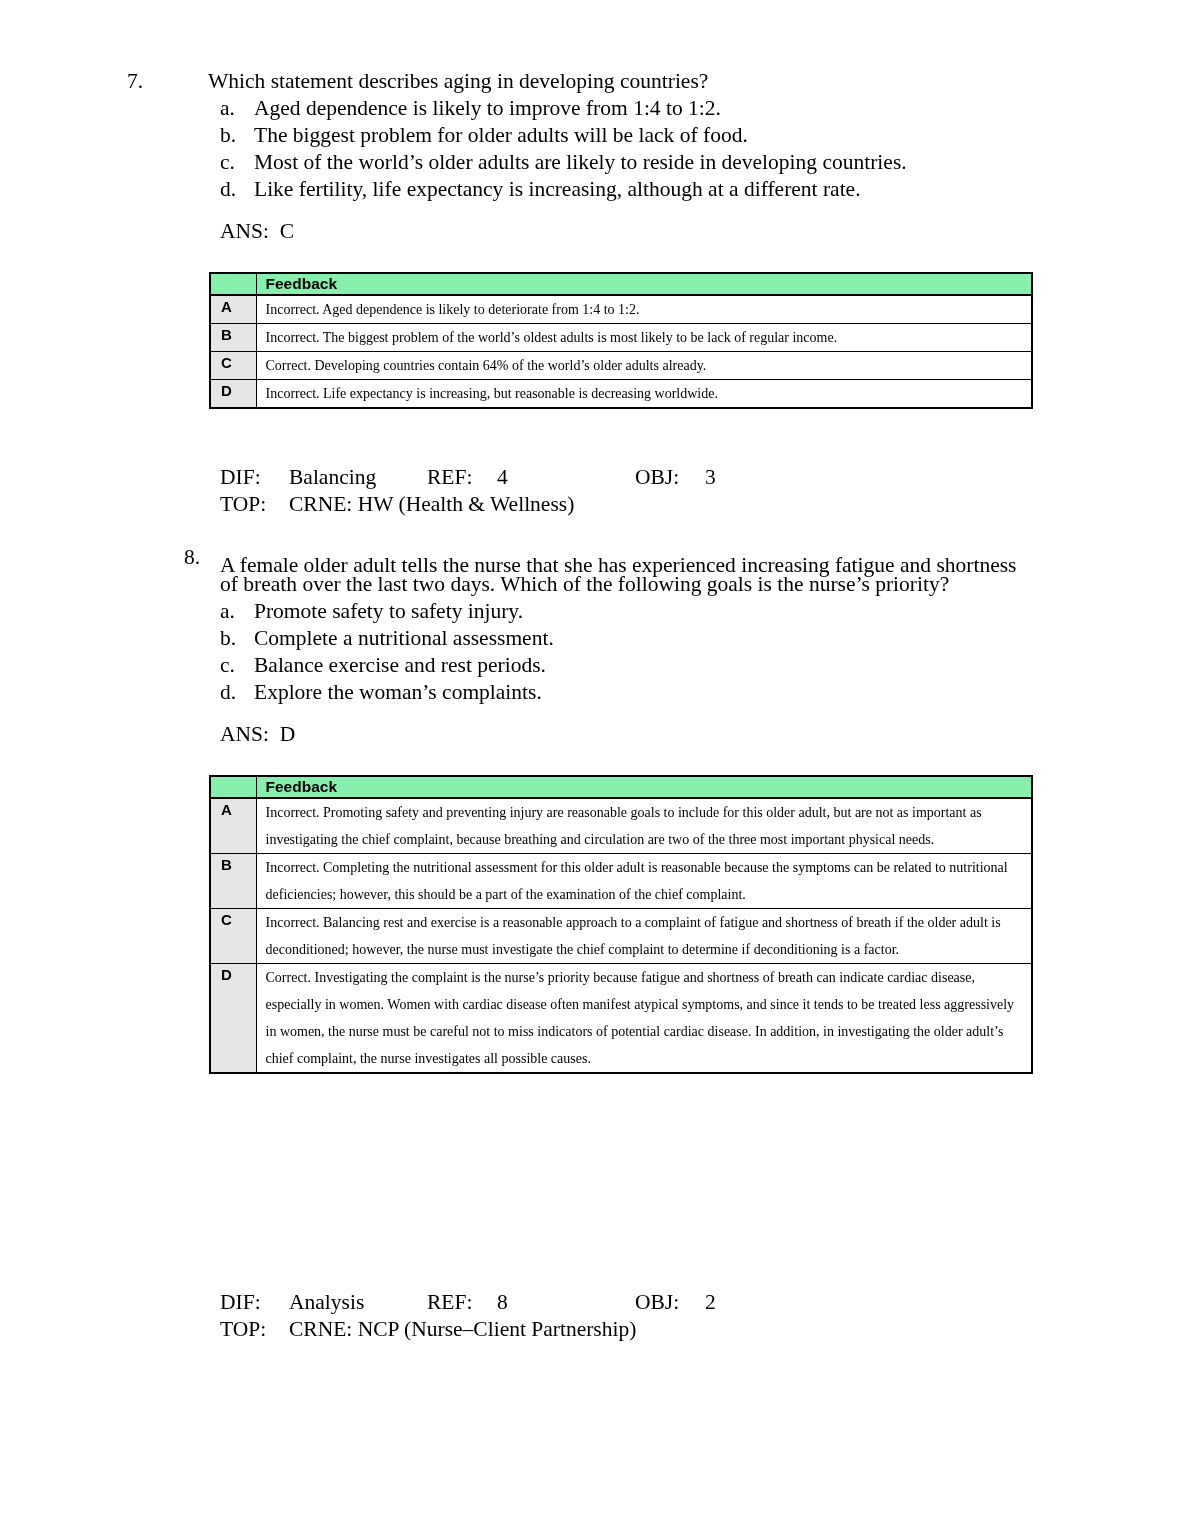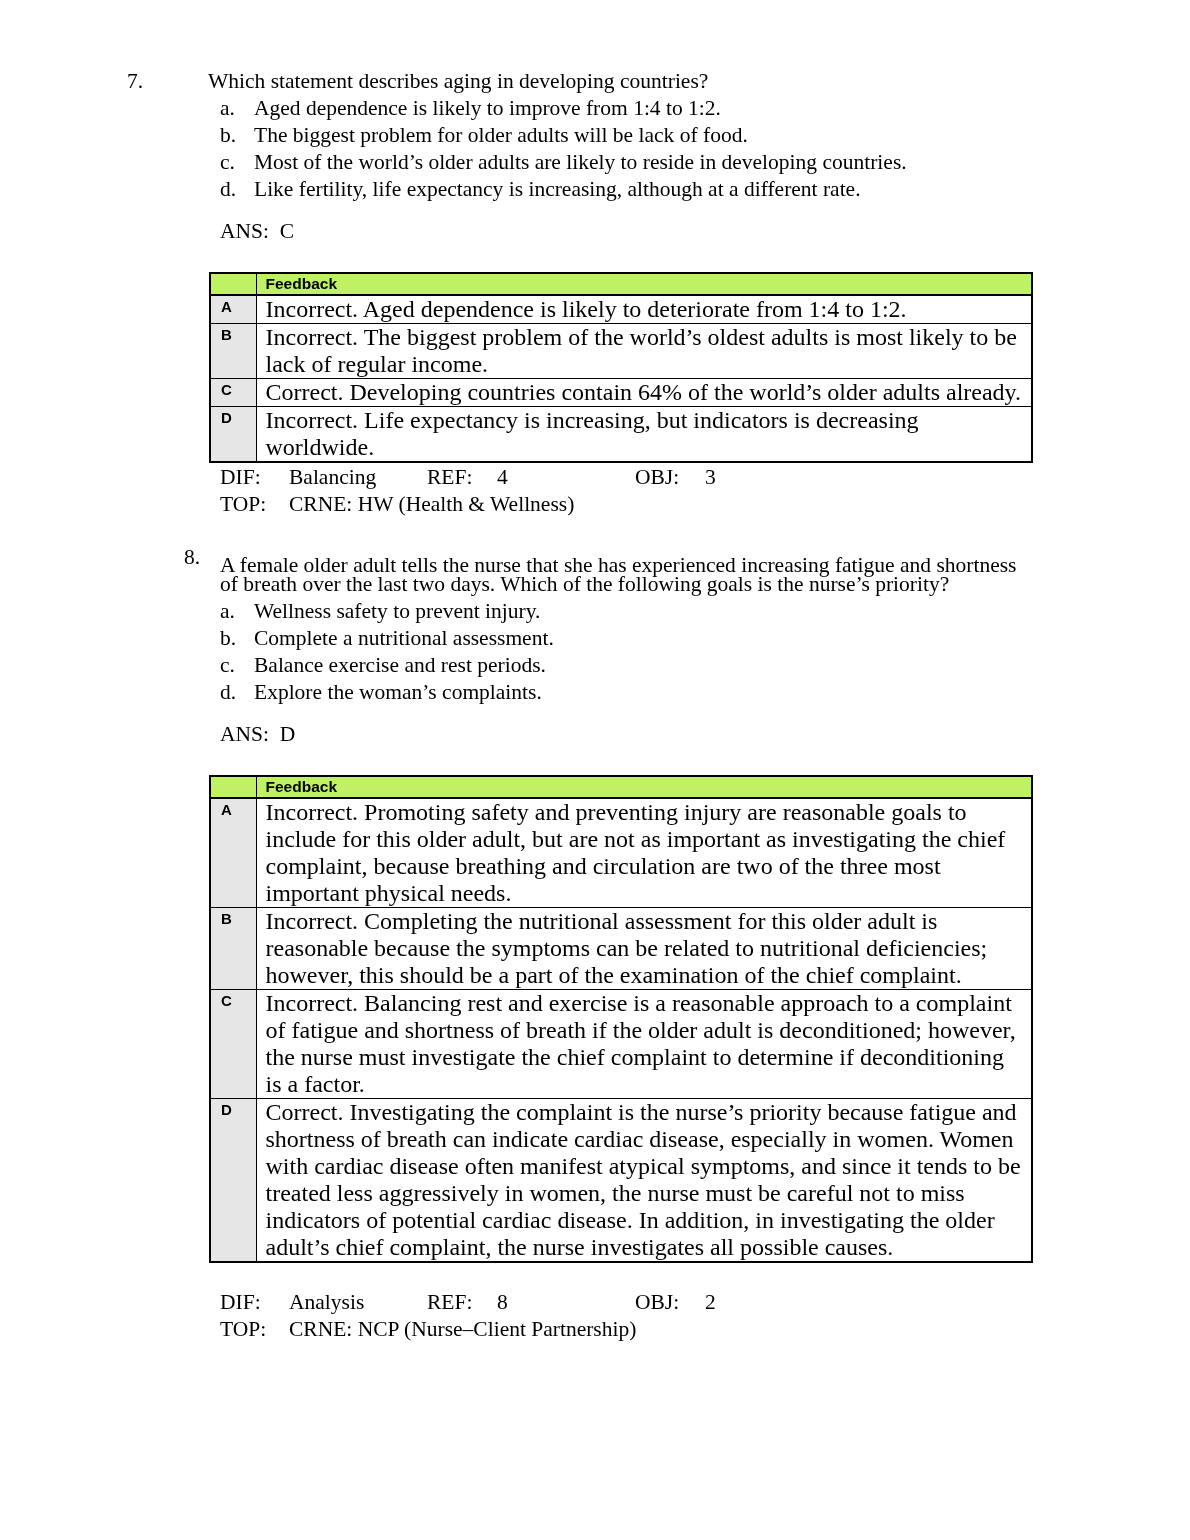--- a/index.html
+++ b/index.html
@@ -7,24 +7,24 @@
       font-family: "Liberation Serif", serif; color: #000; font-size: 21.5px; }
     .abs { position: absolute; white-space: nowrap; }
     .line { line-height: 27px; }
     .opt { position: absolute; left: 220px; }
     .opt .lt { display: inline-block; width: 34px; }
     table.fb { position: absolute; left: 209px; width: 824px; border-collapse: collapse;
       border: 2px solid #000; }
     table.fb td { border: 1px solid #000; vertical-align: top; padding: 0; }
     table.fb td.key { width: 46px; background: #e6e6e6; font-family: "Liberation Sans", sans-serif;
       font-weight: bold; font-size: 15px; padding: 2px 0 0 10px; box-sizing: border-box; }
-    table.fb tr.hdr td { background: #bef264; height: 20px; border-bottom: 2px solid #000; }
+    table.fb tr.hdr td { background: #86efac; height: 20px; border-bottom: 2px solid #000; }
     table.fb td.hdrlabel { font-family: "Liberation Sans", sans-serif; font-weight: bold; font-size: 15.5px;
       padding: 0 0 0 9px; line-height: 19px; }
-    table.fb td.txt { padding: 0 6px 0 9px; line-height: 27px; font-size: 24px; white-space: normal; }
+    table.fb td.txt { padding: 0 6px 0 9px; line-height: 27px; font-size: 14px; white-space: normal; }
     .meta span { position: absolute; white-space: nowrap; }
   </style>
 </head>
 <body>
 
 <section>
   <span class="abs line" style="left:127px; top:68px;">7.</span>
   <span class="abs line" style="left:208px; top:68px;">Which statement describes aging in developing countries?</span>
 
   <div class="opt line" style="top:95px;">
@@ -55,21 +55,21 @@
     <tr>
       <td class="key">B</td>
       <td class="txt">Incorrect. The biggest problem of the world’s oldest adults is most likely to be lack of regular income.</td>
     </tr>
     <tr>
       <td class="key">C</td>
       <td class="txt">Correct. Developing countries contain 64% of the world’s older adults already.</td>
     </tr>
     <tr>
       <td class="key">D</td>
-      <td class="txt">Incorrect. Life expectancy is increasing, but indicators is decreasing worldwide.</td>
+      <td class="txt">Incorrect. Life expectancy is increasing, but reasonable is decreasing worldwide.</td>
     </tr>
   </tbody>
     </table>
 
   <div class="meta line">
     <span style="left:220px; top:464px;">DIF:</span>
     <span style="left:289px; top:464px;">Balancing</span>
     <span style="left:427px; top:464px;">REF:</span>
     <span style="left:497px; top:464px;">4</span>
     <span style="left:635px; top:464px;">OBJ:</span>
@@ -78,21 +78,21 @@
     <span style="left:289px; top:491px;">CRNE: HW (Health &amp; Wellness)</span>
   </div>
 </section>
 
 <section>
   <span class="abs line" style="left:184px; top:544px;">8.</span>
   <span class="abs line" style="left:220px; top:544px;margin-top:8px;">A female older adult tells the nurse that she has experienced increasing fatigue and shortness</span>
   <span class="abs line" style="left:220px; top:571px;text-align:center;">of breath over the last two days. Which of the following goals is the nurse’s priority?</span>
 
   <div class="opt line" style="top:598px;">
-    <span class="lt">a.</span><span>Wellness safety to prevent injury.</span>
+    <span class="lt">a.</span><span>Promote safety to safety injury.</span>
   </div>
   <div class="opt line" style="top:625px;">
     <span class="lt">b.</span><span>Complete a nutritional assessment.</span>
   </div>
   <div class="opt line" style="top:652px;">
     <span class="lt">c.</span><span>Balance exercise and rest periods.</span>
   </div>
   <div class="opt line" style="top:679px;">
     <span class="lt">d.</span><span>Explore the woman’s complaints.</span>
   </div>

